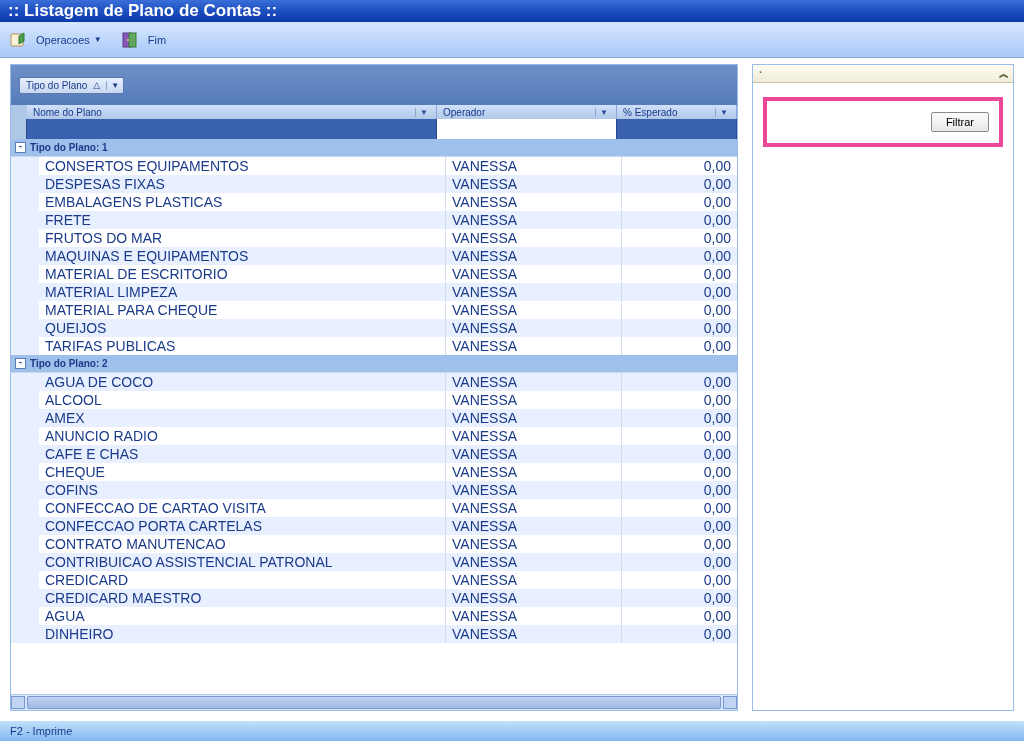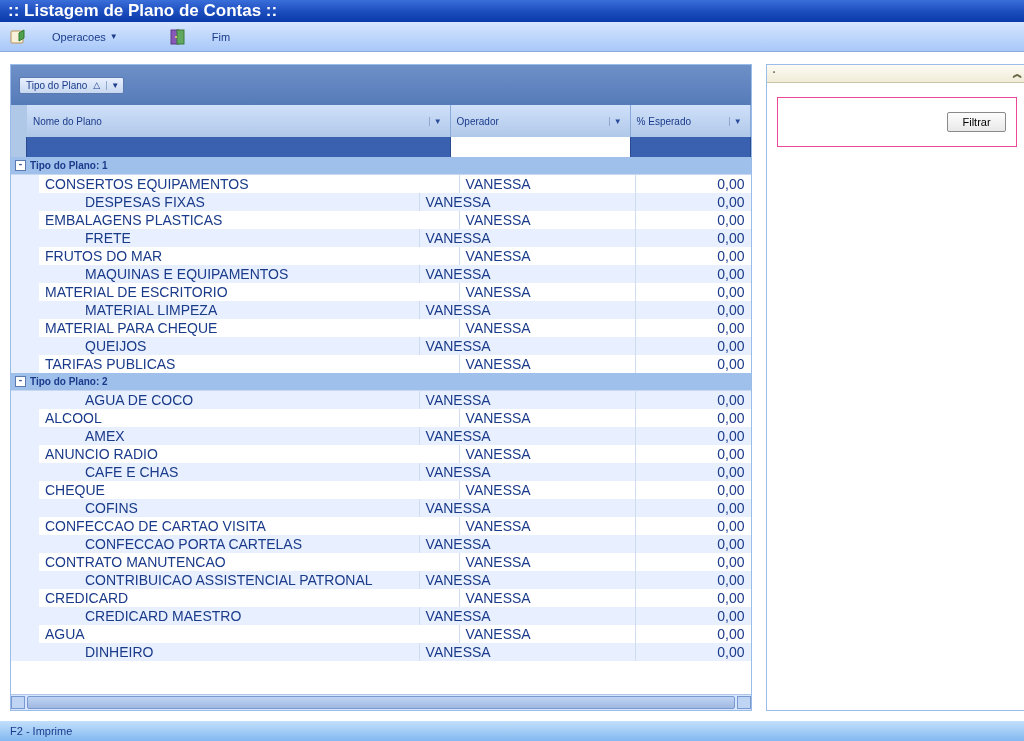--- a/index.html
+++ b/index.html
@@ -17,25 +17,25 @@
     color: #fff;
     font-weight: bold;
     font-size: 17px;
     padding: 3px 8px;
     height: 22px;
     display: flex;
     align-items: center;
   }
   .toolbar {
     background: linear-gradient(to bottom, #d6e6ff 0%, #a8c8f8 100%);
-    height: 30px;
+    height: 36px;
     display: flex;
     align-items: center;
     padding: 0 8px;
-    gap: 20px;
+    gap: 4px;
     border-bottom: 1px solid #8aa8d8;
   }
   .toolbar-icon {
     width: 20px;
     height: 20px;
     display: inline-flex;
     align-items: center;
     justify-content: center;
   }
   .toolbar-item {
@@ -82,21 +82,21 @@
     display: flex;
     align-items: center;
     gap: 6px;
     cursor: pointer;
   }
   .group-chip-sort { font-size: 9px; }
   .group-chip-drop { border-left: 1px solid #90a8d0; padding-left: 4px; font-size: 8px; }
   .header-row {
     display: flex;
     background: linear-gradient(to bottom, #cfe0fa 0%, #b0c8e8 100%);
-    height: 32px;
+    height: 14px;
   }
   .header-cell {
     border-right: 1px solid #8aa8d8;
     padding: 3px 6px;
     color: #1a3a8a;
     font-size: 10px;
     display: flex;
     align-items: center;
     justify-content: space-between;
     position: relative;
@@ -153,21 +153,21 @@
     font-family: monospace;
     font-weight: bold;
   }
   .data-row {
     display: flex;
     height: 18px;
     font-size: 14px;
     color: #1a3a8a;
   }
   .data-row.odd { background: #fff; }
-  .data-row.even { background: #e8f0ff; gap: 40px; }
+  .data-row.even { background: #e8f0ff; }
   .data-cell {
     padding: 2px 6px;
     overflow: hidden;
     white-space: nowrap;
     display: flex;
     align-items: center;
   }
   .data-cell.col-expand { width: 28px; background: #e8f0ff; flex: none; }
   .data-row.odd .data-cell.col-expand { background: #e8f0ff; }
   .data-cell.col-nome { flex: 1; }
@@ -205,21 +205,21 @@
     font-weight: bold;
     font-size: 10px;
     margin-left: auto;
     cursor: pointer;
     letter-spacing: -2px;
   }
   .right-body {
     padding: 14px 10px;
   }
   .filter-box {
-    border: 1px solid #ec4899;
+    border: 4px solid #ec4899;
     background: #fff;
     height: 50px;
     position: relative;
     padding: 10px;
     display: flex;
     justify-content: flex-end;
     align-items: center;
   }
   .filtrar-btn {
     border: 1px solid #8a8a8a;

